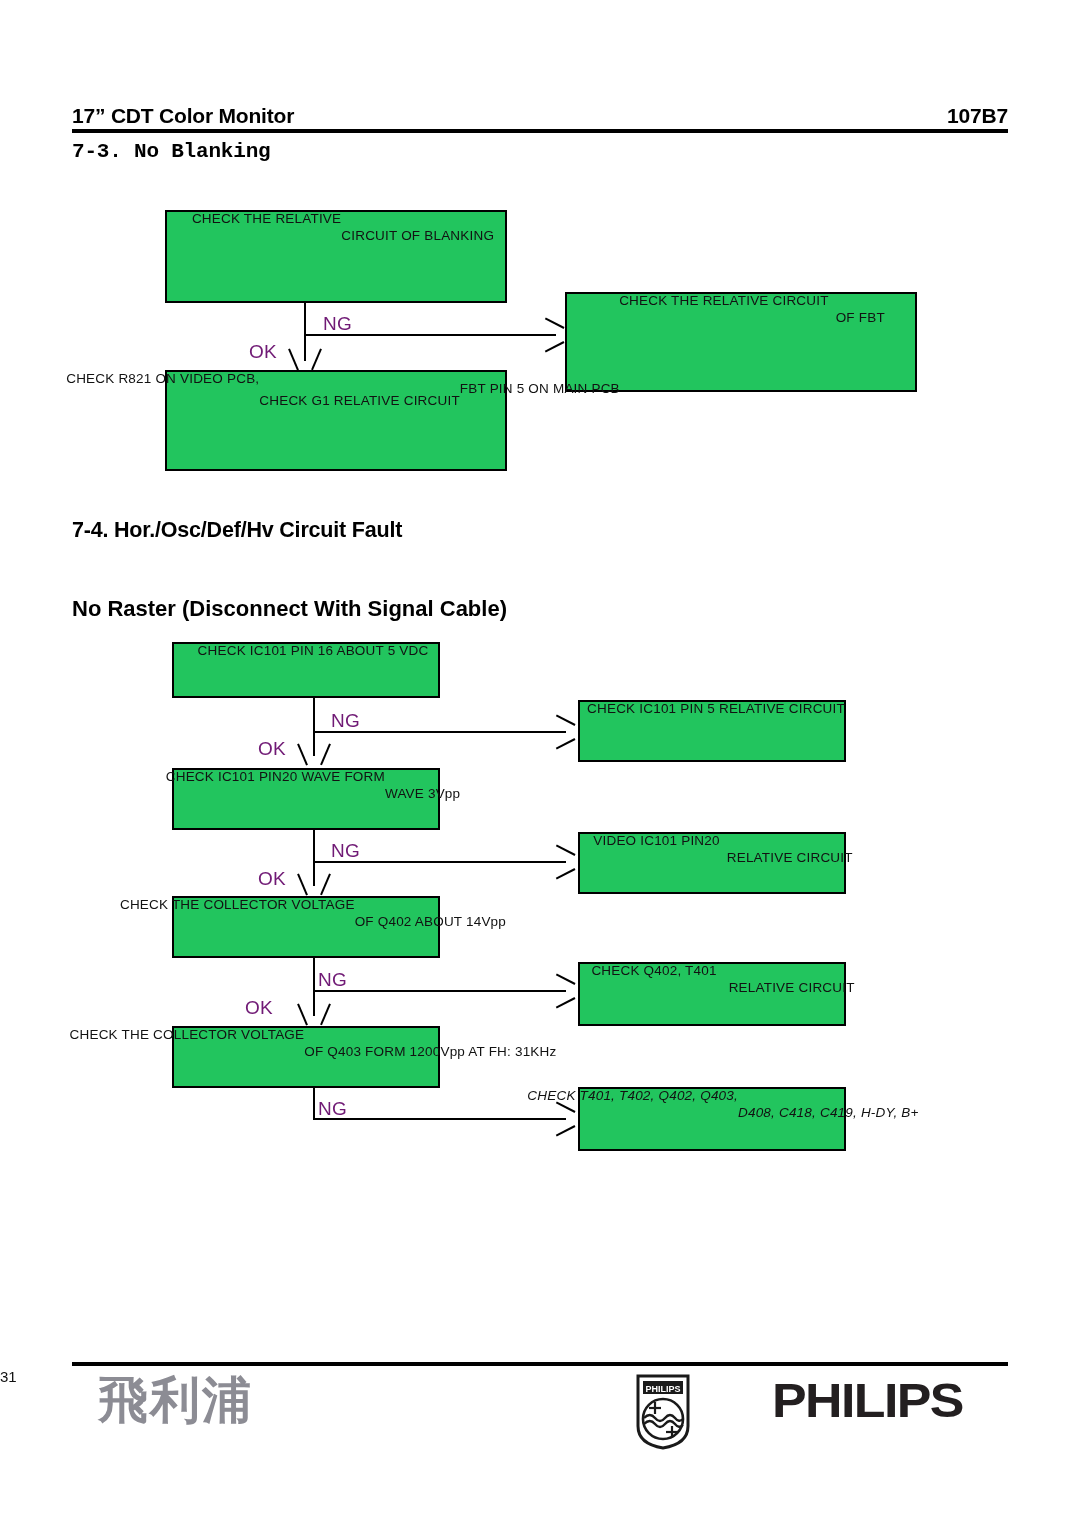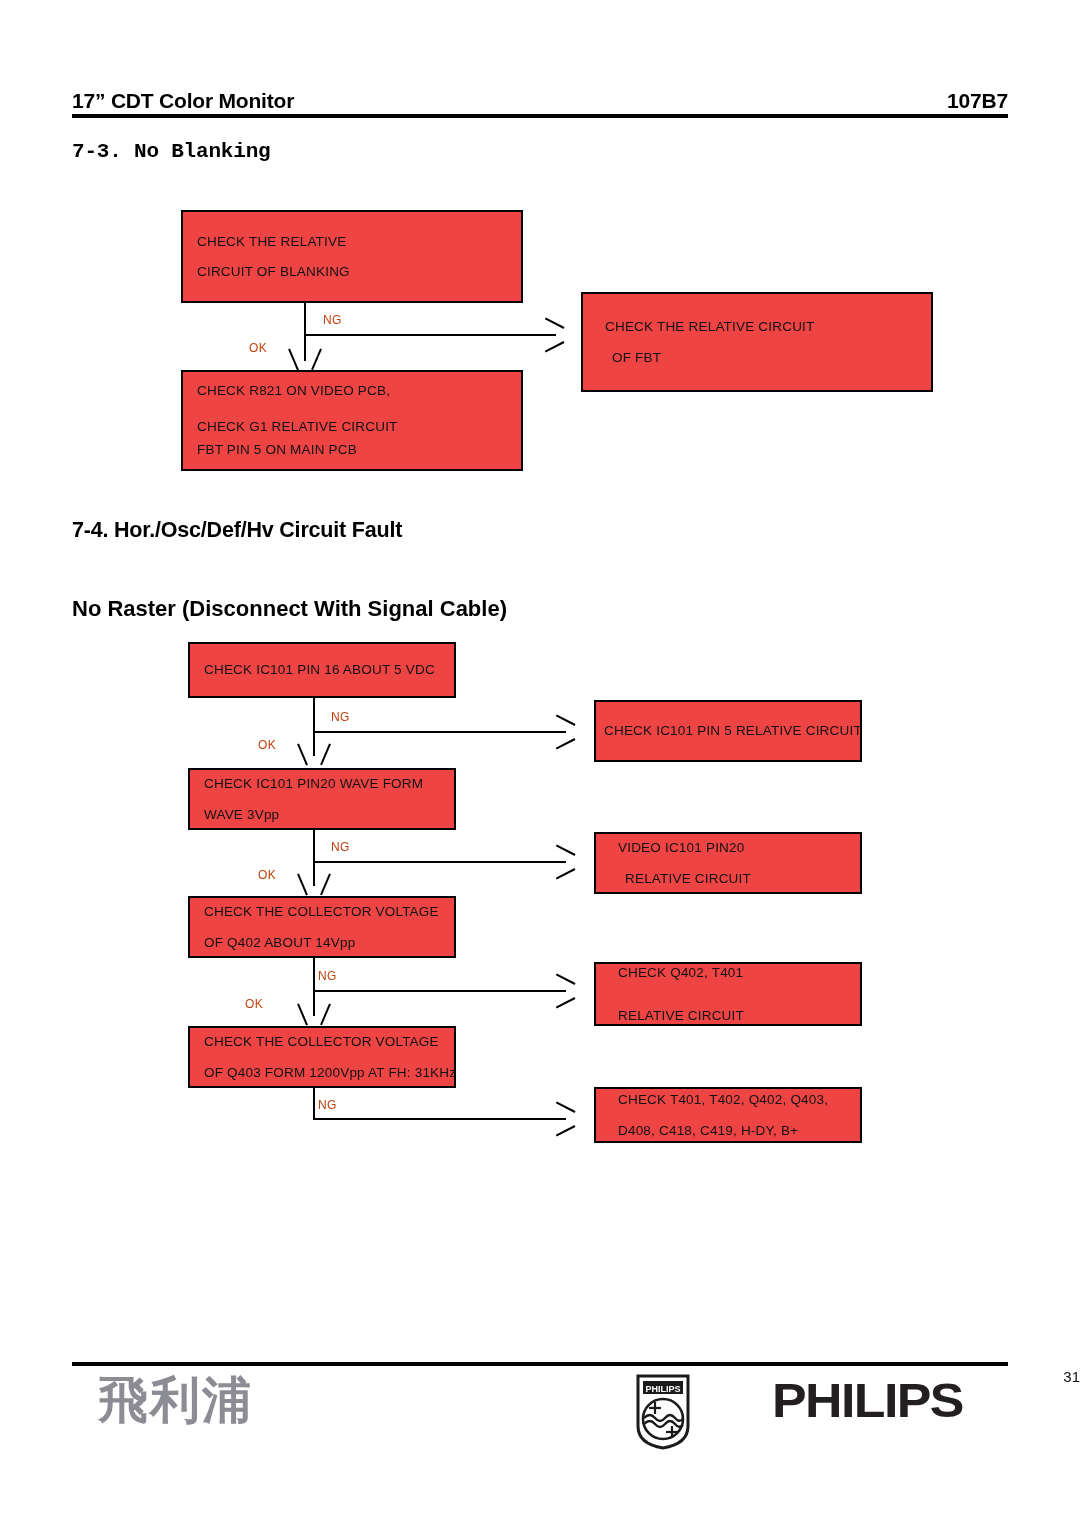--- a/index.html
+++ b/index.html
@@ -13,21 +13,21 @@
     position: relative;
     font-family: "Liberation Sans", sans-serif;
     color: #000000;
     overflow: hidden;
   }
 
   
   #page-header {
     position: absolute;
     left: 72px;
-    top: 84px;
+    top: 99px;
     width: 936px;
     height: 34px;
   }
   .hdr-text {
     position: absolute;
     bottom: 5px;
     font-size: 21px;
     font-weight: bold;
     letter-spacing: -0.2px;
     white-space: nowrap;
@@ -59,26 +59,25 @@
     top: 596px;
     font-size: 22px;
     font-weight: bold;
     white-space: nowrap;
   }
 
   
   .fbox {
     position: absolute;
     border: 2.2px solid #000;
-    background: #ef4444;
+    background: #22c55e;
     box-sizing: border-box;
     display: flex;
-    flex-direction: column;
+    flex-direction: row;
     justify-content: center;
-    margin-left: 16px;
   }
   .fbox .line {
     font-size: 13.5px;
     line-height: 1.0;
     white-space: nowrap;
     letter-spacing: 0.2px;
     color: #121212;
   }
   .fbox.pad-a { padding-left: 14px; }
   .fbox.pad-b { padding-left: 22px; }
@@ -127,41 +126,41 @@
     top: 0;
     height: 23px;
     width: 2.2px;
     background: #000;
   }
   .arrow-down::before { left: 3px;  transform: rotate(-23deg); transform-origin: center bottom; }
   .arrow-down::after  { left: 17px; transform: rotate(23deg);  transform-origin: center bottom; }
 
   .edge-label {
     position: absolute;
-    font-size: 12px;
+    font-size: 19px;
     letter-spacing: 0.3px;
     white-space: nowrap;
-    color: #c2410c;
+    color: #701a75;
   }
 
   
   #footer-rule {
     position: absolute;
     left: 72px;
     top: 1362px;
     width: 936px;
     height: 3.5px;
     background: #000;
   }
   #page-number {
     position: absolute;
     left: 0;
     right: 0;
     top: 1368px;
-    text-align: right;
+    text-align: left;
     font-size: 15px;
     color: #111;
   }
   #footer-cjk-logo {
     position: absolute;
     left: 98px;
     top: 1375px;
     font-size: 50px;
     font-weight: bold;
     letter-spacing: 2px;
@@ -287,21 +286,21 @@
   <div class="fbox pad-a" style="left:172px; top:1026px; width:268px; height:62px; overflow:visible;">
     <div class="line">CHECK THE COLLECTOR VOLTAGE</div>
     <div class="line gap-sm overflow-line">OF Q403 FORM 1200Vpp AT FH: 31KHz</div>
   </div>
 
   <div class="vline" style="left:313px; top:1088px; height:32px;"></div>
   <div class="hline" style="left:313px; top:1118px; width:253px;"></div>
   <div class="arrow-right" style="left:554px; top:1108px;"></div>
   <div class="edge-label" style="left:318px; top:1098px;">NG</div>
 
-  <div class="fbox pad-b" style="left:578px; top:1087px; width:268px; height:56px;">
+  <div class="fbox pad-b" style="left:578px; top:1087px; width:268px; height:64px;font-style:italic;">
     <div class="line">CHECK T401, T402, Q402, Q403,</div>
     <div class="line gap-sm">D408, C418, C419, H-DY, B+</div>
   </div>
 </div>
 
 <div id="footer-rule"></div>
 <div id="page-number">31</div>
 <div id="footer-cjk-logo">飛利浦</div>
 
 <div id="philips-shield">

